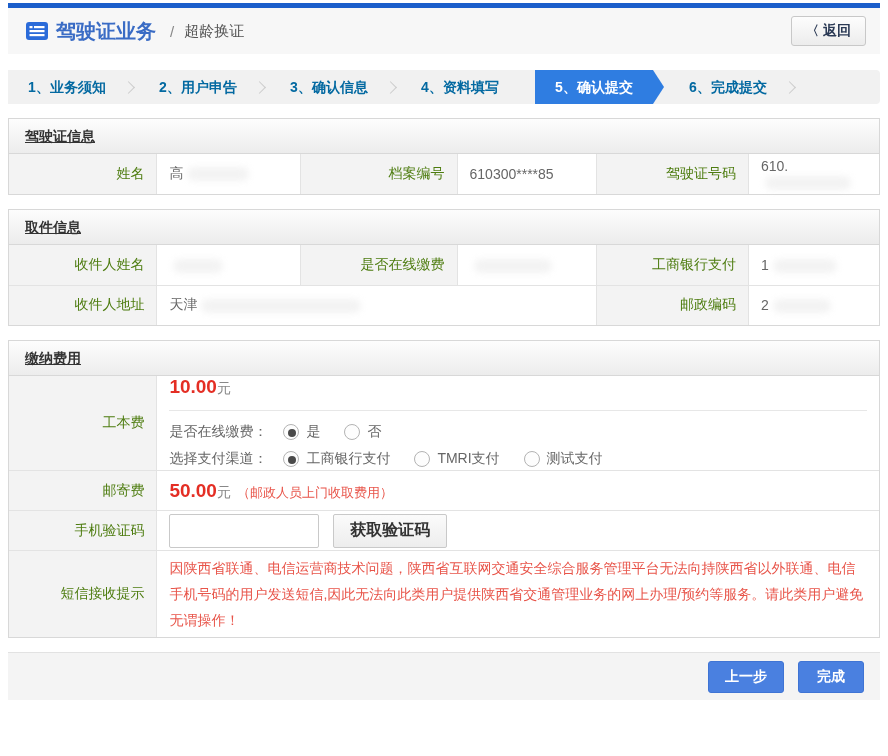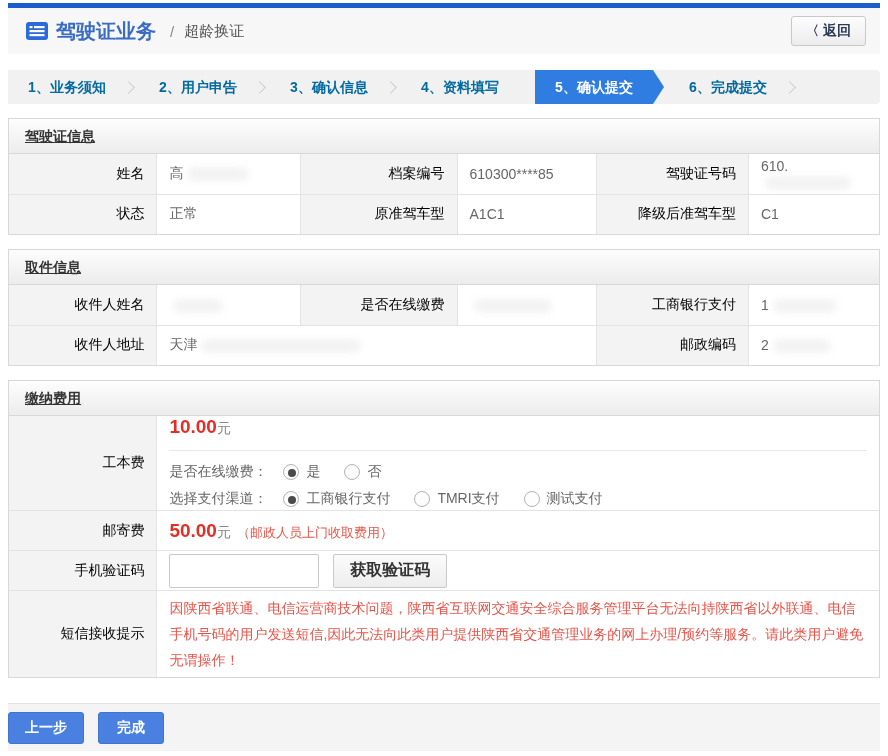--- a/index.html
+++ b/index.html
@@ -36,21 +36,21 @@
     transform: rotate(45deg); margin: 0 6px 0 -2px; flex: none; }
   .sep.hidden { visibility: hidden; width: 12px; }
 
   
   .section { border: 1px solid #d8d8d8; margin-top: 14px; background: #fff; }
   .section-title { height: 35px; line-height: 35px; padding-left: 16px; font-weight: bold;
     color: #333; background: linear-gradient(#fdfdfd, #ececec); border-bottom: 1px solid #d8d8d8; text-decoration: underline; }
   table.info { width: 100%; border-collapse: collapse; table-layout: fixed; }
   table.info td { border-bottom: 1px solid #e3e3e3; padding: 0 12px; height: 40px; font-size: 14px; }
   table.info tr:last-child td { border-bottom: none; }
-  td.lbl { background: #f3f3f3; text-align: right; color: #000000; border-right: 1px solid #e3e3e3; }
+  td.lbl { background: #f3f3f3; text-align: right; color: #4d7c0f; border-right: 1px solid #e3e3e3; }
   td.val { background: #fff; color: #666; border-right: 1px solid #e3e3e3; }
   td.val:last-child { border-right: none; }
 
   .redact { display: inline-block; height: 14px; border-radius: 7px; background: #e9e9e9;
     filter: blur(3px); opacity: .55; vertical-align: middle; margin-left: 4px; }
 
   
   td.fee-val { padding: 10px 16px; }
   .amount { color: #e42e24; font-weight: bold; font-size: 19px; }
   .unit { color: #888; font-size: 14px; }
@@ -66,22 +66,22 @@
 
   .captcha-input { width: 150px; height: 34px; border: 1px solid #c9c9c9; border-radius: 2px;
     padding: 0 8px; font-size: 14px; background: #fff; vertical-align: middle; }
   .captcha-btn { height: 34px; padding: 0 16px; margin-left: 10px; vertical-align: middle;
     background: linear-gradient(#fbfbfb,#ededed); border: 1px solid #c9c9c9; border-radius: 2px;
     color: #333; font-size: 16px; font-weight: bold; cursor: pointer; }
 
   .sms-text { color: #e85449; font-size: 14px; line-height: 26px; padding: 4px 0; }
 
   
-  .footer { height: 48px; background: #f4f4f4; border-top: 1px solid #e2e2e2; margin-top: 25px;
-    display: flex; align-items: center; gap: 14px; padding-right: 16px; }
+  .footer { height: 48px; background: #f4f4f4; border-top: 1px solid #e2e2e2; margin-top: 14px;
+    display: flex; align-items: center; justify-content: flex-end; gap: 14px; padding-right: 16px; }
   .blue-btn { min-width: 66px; height: 32px; padding: 0 16px; background: #4a80e0;
     border: 1px solid #3f74d4; border-radius: 3px; color: #fff; font-size: 14px; font-weight: bold;
     cursor: pointer; }
 </style>
 </head>
 <body>
 
 <div class="page">
 
   <div class="topbar"></div>
@@ -135,28 +135,20 @@
         </colgroup>
       <tbody>
           <tr>
         <td class="lbl">姓名</td>
         <td class="val"><span>高</span><span class="redact" style="width:62px"></span></td>
         <td class="lbl">档案编号</td>
         <td class="val">610300****85</td>
         <td class="lbl">驾驶证号码</td>
         <td class="val"><span>610.</span><span class="redact" style="width:86px"></span></td>
       </tr>
-      <tr>
-        <td class="lbl">状态</td>
-        <td class="val">正常</td>
-        <td class="lbl">原准驾车型</td>
-        <td class="val">A1C1</td>
-        <td class="lbl">降级后准驾车型</td>
-        <td class="val">C1</td>
-      </tr>
     </tbody>
       </table>
   </div>
 
   <div class="section">
     <div class="section-title">取件信息</div>
     <table class="info">
       <colgroup>
           <col style="width:17%">
           <col style="width:16.5%">

